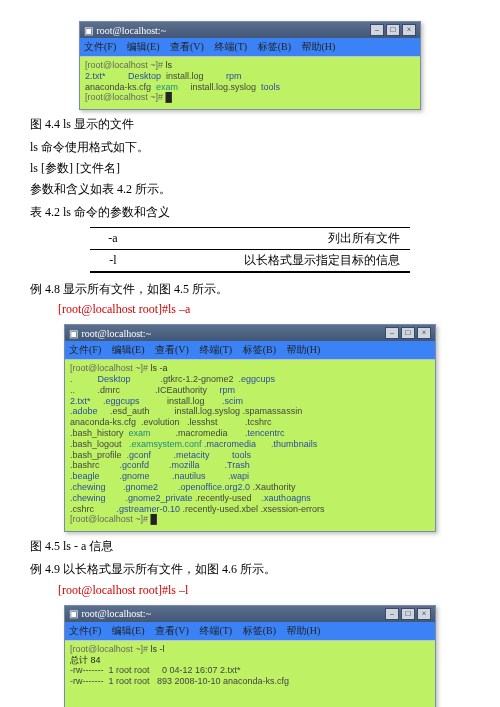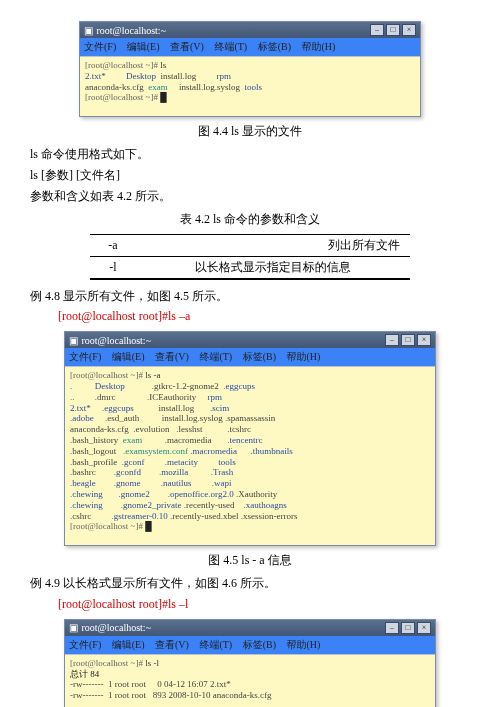--- a/index.html
+++ b/index.html
@@ -45,35 +45,35 @@
     background: #3b82f6;
     font-size: 10px;
     padding: 2px 4px;
     color: #222;
     border-bottom: 1px solid #b8c2d0;
     white-space: nowrap;
     overflow: hidden;
   }
   .menubar span { margin-right: 8px; }
   .term-body {
-    background: #fef9c3;
-    font-family: Liberation Serif, serif;
+    background: #bef264;
+    font-family: Liberation Sans, sans-serif;
     font-size: 9px;
     line-height: 1.2;
-    padding: 3px 5px 13px;
+    padding: 3px 5px 6px;
     white-space: pre;
     color: #222;
     overflow: hidden;
   }
   .term-body .prompt { color: #666; }
   .term-body .cmd { color:#333; }
   .term-body .txt { color:#444; }
   .term-body .blue { color:#2c4da1; }
   .term-body .teal { color:#1f8a86; }
-  .caption { text-align: center; font-size: 12px; margin: 6px 0; }
+  .caption { font-size: 12px; margin: 6px 0; }
   .para { margin: 4px 0; font-size: 12px; line-height: 1.4; }
   .tbl {
     border-collapse: collapse;
     margin: 4px auto 8px;
     width: 320px;
     font-size: 12px;
   }
   .tbl th, .tbl td {
     border-top: 1px solid #000;
     border-bottom: 1px solid #000;
@@ -122,21 +122,21 @@
 <div class="caption">表 4.2   ls 命令的参数和含义</div>
 
 <table class="tbl">
   <tbody>
   <tr>
         <td>-a</td>
       <td style="text-align:right">列出所有文件</td>
       </tr>
   <tr class="last">
         <td>-l</td>
-      <td style="text-align:center">以长格式显示指定目标的信息</td>
+      <td style="text-align:right">以长格式显示指定目标的信息</td>
       </tr>
 </tbody>
   </table>
 
 <div class="para">例 4.8 显示所有文件，如图 4.5 所示。</div>
 <div class="para red-cmd">[root@localhost root]#ls –a</div>
 
 <div class="terminal-window tw2">
   <div class="titlebar">
     <div class="left">

